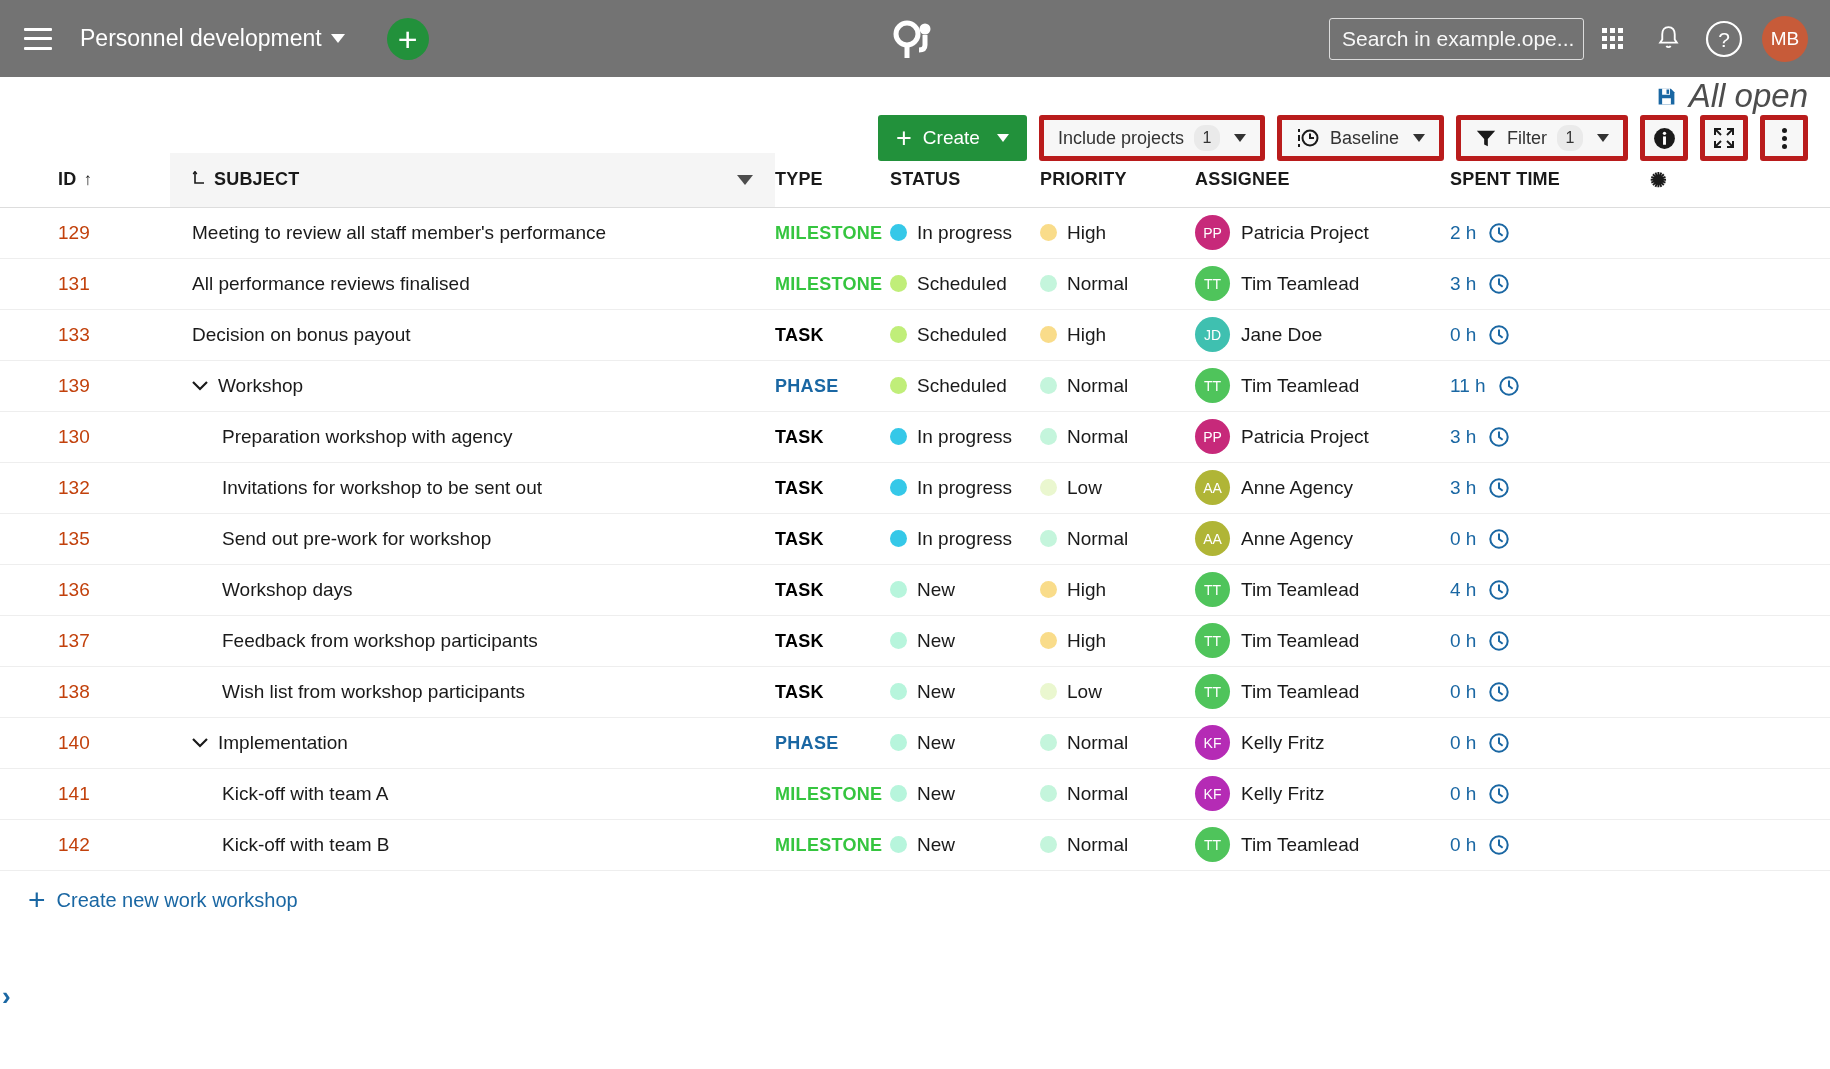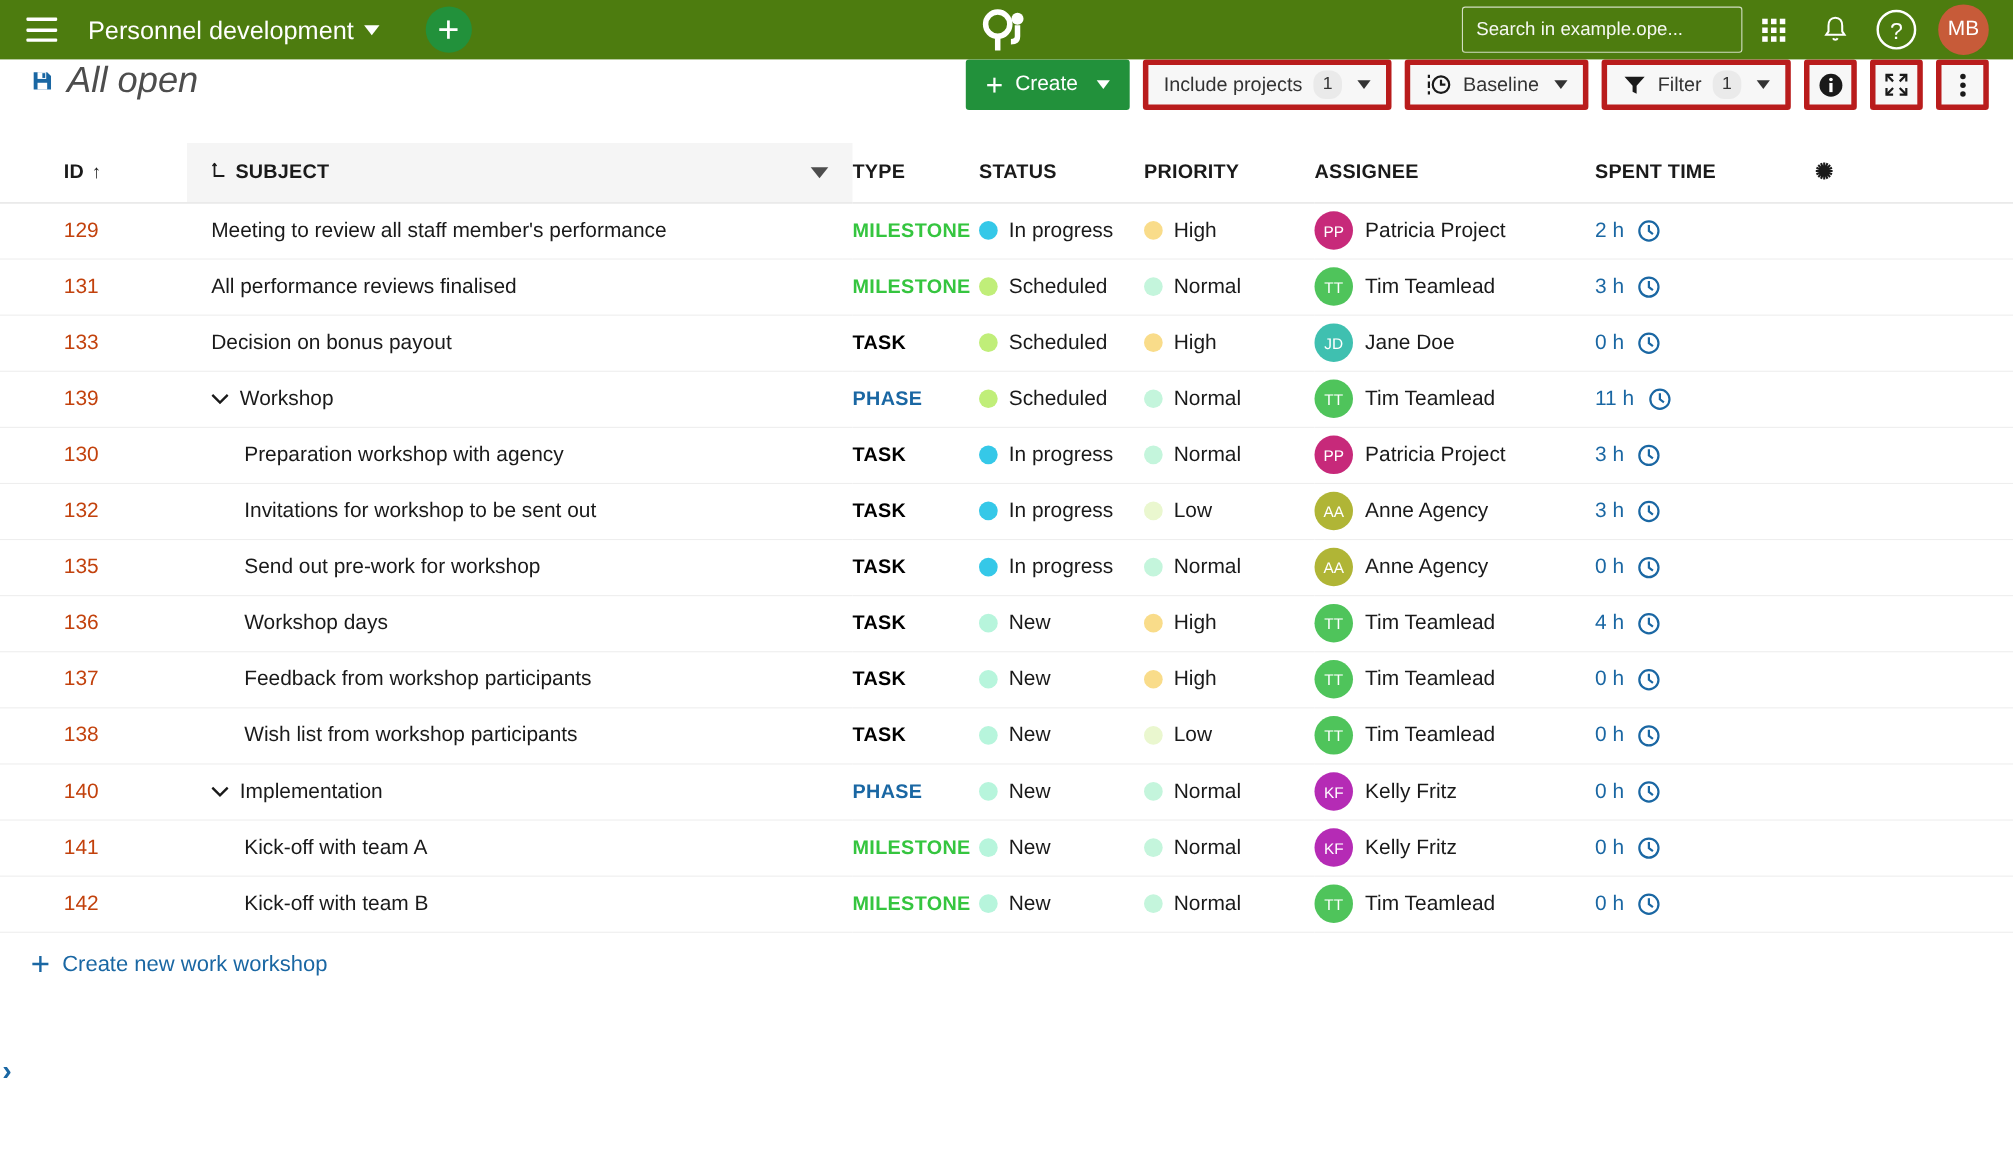--- a/index.html
+++ b/index.html
@@ -5,22 +5,22 @@
   * { box-sizing: border-box; margin: 0; padding: 0; }
   html, body {
     width: 1830px; height: 1069px;
     font-family: "Liberation Sans", sans-serif;
     background: #ffffff;
     overflow: hidden;
   }
 
   
   .topbar {
-    height: 54px;
-    background: #4d7c0f;
+    height: 77px;
+    background: #737373;
     display: flex;
     align-items: center;
     position: relative;
   }
   .hamburger {
     width: 28px; height: 22px;
     margin-left: 24px; margin-right: 28px;
     display: flex; flex-direction: column; justify-content: space-between;
     cursor: pointer;
   }
@@ -57,21 +57,21 @@
     width: 255px; height: 42px;
     border: 1px solid rgba(255,255,255,0.75);
     border-radius: 3px;
     display: flex; align-items: center;
     padding: 0 12px; gap: 8px;
     background: transparent;
     cursor: text;
   }
   .searchbox input {
     background: transparent; border: none; outline: none;
-    color: #fff; font-size: 17px; flex: 1;
+    color: #fff; font-size: 21px; flex: 1;
     font-family: "Liberation Sans", sans-serif;
   }
   .searchbox input::placeholder { color: #ffffff; opacity: 0.95; }
   .ticon {
     width: 56px; height: 56px;
     display: flex; align-items: center; justify-content: center;
     cursor: pointer;
   }
   .grid3 {
     display: grid; grid-template-columns: repeat(3, 5px);
@@ -81,23 +81,24 @@
   .avatar-mb {
     width: 46px; height: 46px; border-radius: 50%;
     background: #C75B39; color: #fff;
     display: flex; align-items: center; justify-content: center;
     font-size: 19px; margin-left: 10px; cursor: pointer;
   }
 
   
   .toolbar {
     height: 76px;
-    display: flex; align-items: flex-start;
+    display: flex; align-items: flex-end;
     padding: 0 22px 0 28px;
     background: #fff;
+    flex-direction: column;
   }
   .view-title {
     display: flex; align-items: center; gap: 12px;
   }
   .disk-icon { width: 21px; height: 21px; }
   .view-title h1 {
     font-size: 33px; font-style: italic; font-weight: 400; color: #4d4d4d;
   }
   .tbright { margin-left: auto; display: flex; align-items: center; gap: 12px; }
   .btn-create {

